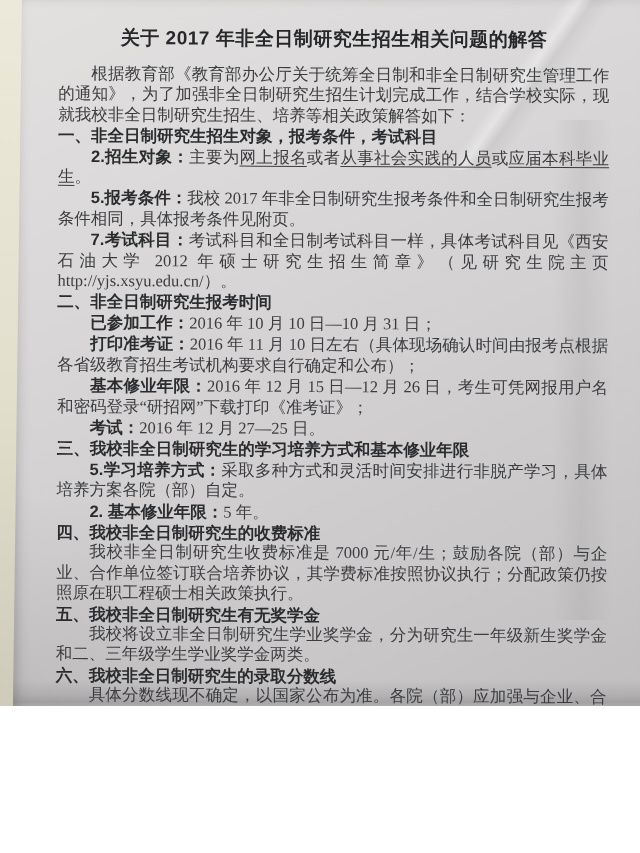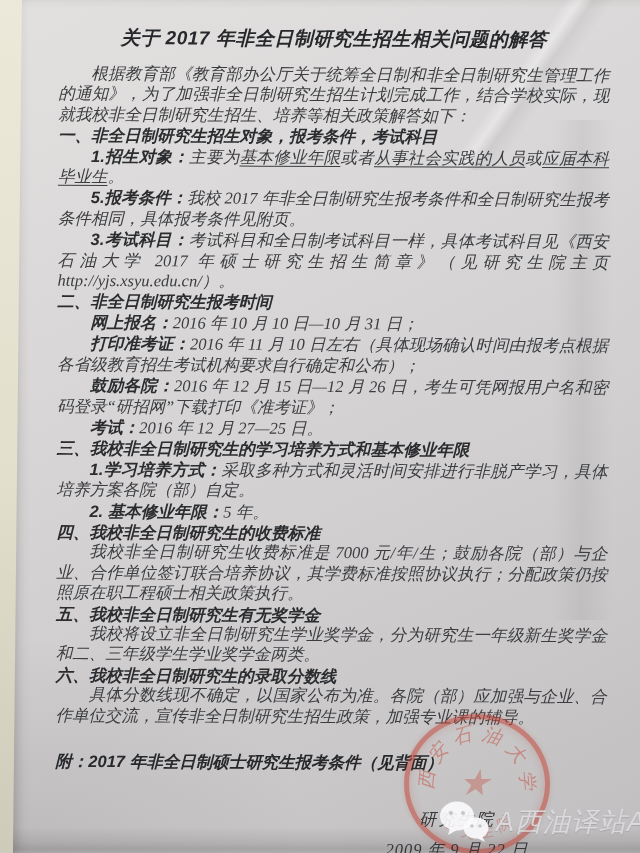--- a/index.html
+++ b/index.html
@@ -1,24 +1,23 @@
 <!DOCTYPE html>
 <html><head>
 <meta charset="utf-8">
 <style>
   * { margin: 0; padding: 0; box-sizing: border-box; }
   html, body { width: 640px; height: 853px; overflow: hidden; }
   body { font-family: "Liberation Serif", serif; }
 
   .photo {
     position: relative;
-    width: 640px; height: 853px;
+    width: 640px; height: 706px;
     background: linear-gradient(180deg, #ece9da 0%, #e3dfcd 55%, #cfcbba 100%);
     overflow: hidden;
-    font-style: italic;
   }
 
   
   .paper {
     position: absolute;
     left: 13px; top: 0; right: 0; bottom: 0;
     background: linear-gradient(155deg, #e3e1e0 0%, #dad8d8 30%, #d2d0d1 55%, #c9c7c8 80%, #c0bebf 100%);
     clip-path: polygon(9px 0, 100% 0, 100% 100%, 0 100%);
     box-shadow: inset 8px 0 14px -6px rgba(60,55,45,.35);
   }
@@ -139,32 +138,32 @@
 
   <div class="content">
 
     <div class="doc-title">关于 2017 年非全日制研究生招生相关问题的解答</div>
 
     <div class="body-text">
 
       <p class="para">根据教育部《教育部办公厅关于统筹全日制和非全日制研究生管理工作的通知》，为了加强非全日制研究生招生计划完成工作，结合学校实际，现就我校非全日制研究生招生、培养等相关政策解答如下：</p>
 
       <p class="sec-heading">一、非全日制研究生招生对象，报考条件，考试科目</p>
-      <p class="item"><b>1.招生对象：</b><span>主要为</span><span class="u">基本修业年限</span><span>或者</span><span class="u">从事社会实践的人员</span><span>或</span><span class="u">应届本科毕业生</span><span>。</span></p>
+      <p class="item"><b>2.招生对象：</b><span>主要为</span><span class="u">网上报名</span><span>或者</span><span class="u">从事社会实践的人员</span><span>或</span><span class="u">应届本科毕业生</span><span>。</span></p>
       <p class="item"><b>5.报考条件：</b><span>我校 2017 年非全日制研究生报考条件和全日制研究生报考条件相同，具体报考条件见附页。</span></p>
-      <p class="item"><b>3.考试科目：</b><span>考试科目和全日制考试科目一样，具体考试科目见《西安石油大学 2017 年硕士研究生招生简章》（见研究生院主页 http://yjs.xsyu.edu.cn/）。</span></p>
+      <p class="item"><b>7.考试科目：</b><span>考试科目和全日制考试科目一样，具体考试科目见《西安石油大学 2012 年硕士研究生招生简章》（见研究生院主页 http://yjs.xsyu.edu.cn/）。</span></p>
 
       <p class="sec-heading">二、非全日制研究生报考时间</p>
-      <p class="item"><b>网上报名：</b><span>2016 年 10 月 10 日—10 月 31 日；</span></p>
+      <p class="item"><b>已参加工作：</b><span>2016 年 10 月 10 日—10 月 31 日；</span></p>
       <p class="item"><b>打印准考证：</b><span>2016 年 11 月 10 日左右（具体现场确认时间由报考点根据各省级教育招生考试机构要求自行确定和公布）；</span></p>
-      <p class="item"><b>鼓励各院：</b><span>2016 年 12 月 15 日—12 月 26 日，考生可凭网报用户名和密码登录“研招网”下载打印《准考证》；</span></p>
+      <p class="item"><b>基本修业年限：</b><span>2016 年 12 月 15 日—12 月 26 日，考生可凭网报用户名和密码登录“研招网”下载打印《准考证》；</span></p>
       <p class="item"><b>考试：</b><span>2016 年 12 月 27—25 日。</span></p>
 
       <p class="sec-heading">三、我校非全日制研究生的学习培养方式和基本修业年限</p>
-      <p class="item"><b>1.学习培养方式：</b><span>采取多种方式和灵活时间安排进行非脱产学习，具体培养方案各院（部）自定。</span></p>
+      <p class="item"><b>5.学习培养方式：</b><span>采取多种方式和灵活时间安排进行非脱产学习，具体培养方案各院（部）自定。</span></p>
       <p class="item"><b>2. 基本修业年限：</b><span>5 年。</span></p>
 
       <p class="sec-heading">四、我校非全日制研究生的收费标准</p>
       <p class="para">我校非全日制研究生收费标准是 7000 元/年/生；鼓励各院（部）与企业、合作单位签订联合培养协议，其学费标准按照协议执行；分配政策仍按照原在职工程硕士相关政策执行。</p>
 
       <p class="sec-heading">五、我校非全日制研究生有无奖学金</p>
       <p class="para">我校将设立非全日制研究生学业奖学金，分为研究生一年级新生奖学金和二、三年级学生学业奖学金两类。</p>
 
       <p class="sec-heading">六、我校非全日制研究生的录取分数线</p>
       <p class="para">具体分数线现不确定，以国家公布为准。各院（部）应加强与企业、合作单位交流，宣传非全日制研究生招生政策，加强专业课的辅导。</p>

